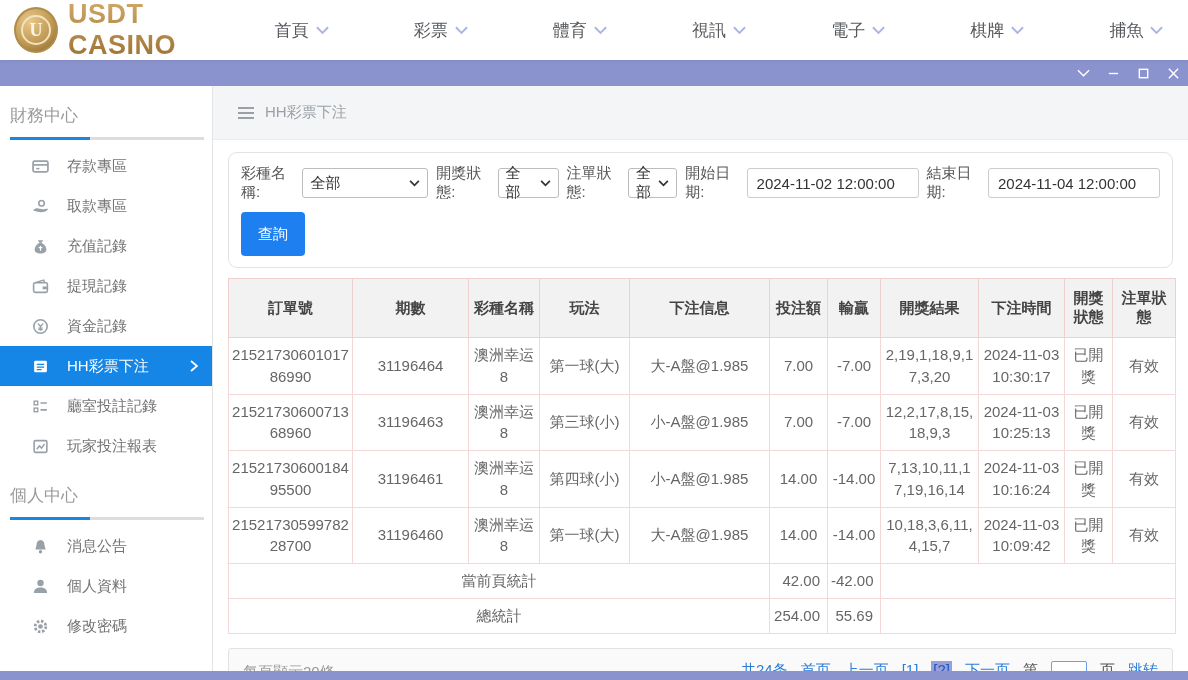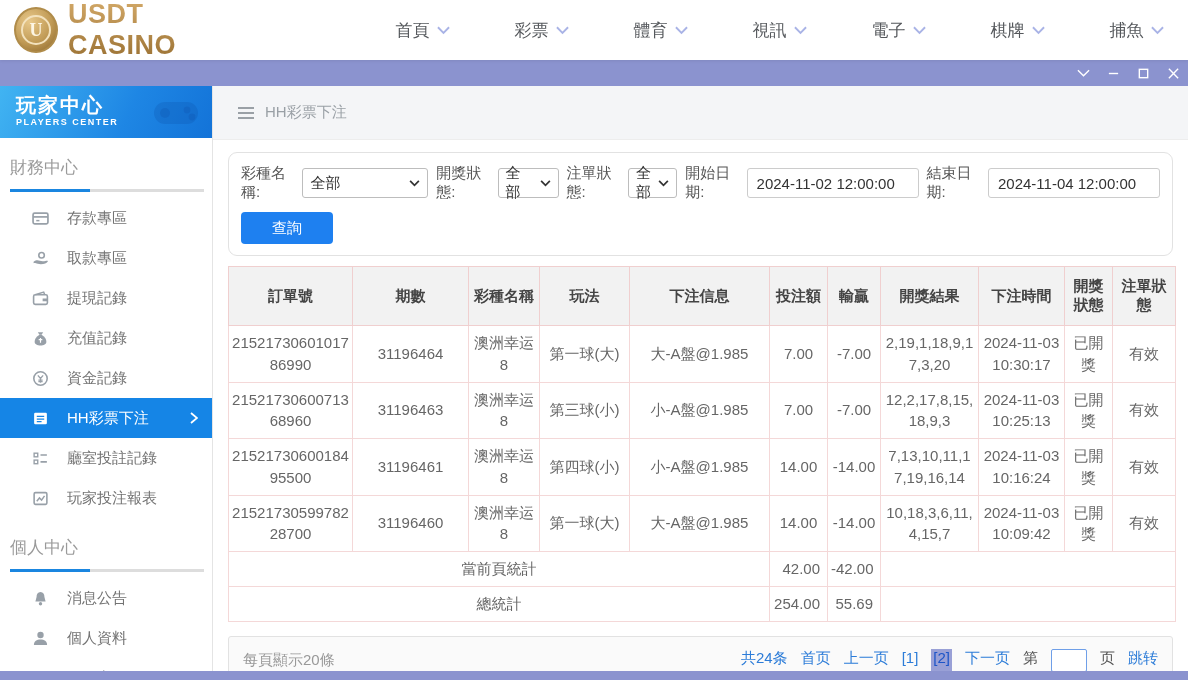--- a/index.html
+++ b/index.html
@@ -11,21 +11,21 @@
   .brand { display:flex; align-items:center; gap:10px; padding-left:14px; width:250px; }
   .logo-circle { width:46px; height:46px; border-radius:50%;
     background:radial-gradient(circle at 35% 30%, #e8c88a, #c09a55 55%, #8a6428);
     border:2px solid #b08c4a; display:flex; align-items:center; justify-content:center; }
   .logo-inner { width:30px; height:30px; border-radius:50%; border:2px solid #f3e2bd;
     display:flex; align-items:center; justify-content:center; color:#fdf6e4;
     font-weight:bold; font-size:18px; font-family:"Liberation Serif",serif; }
   .brand-name { font-size:27px; font-weight:800; letter-spacing:.5px; color:#b9854a;
     background:linear-gradient(180deg,#d3a968,#9a7133); -webkit-background-clip:text;
     background-clip:text; -webkit-text-fill-color:transparent; }
-  .topnav { display:flex; flex:1; justify-content:flex-end; gap:16px; }
+  .topnav { display:flex; flex:1; justify-content:space-between; gap:16px; }
   .topnav-item { display:flex; align-items:center; gap:7px; color:#55585c; font-size:17px;
     cursor:pointer; width:103px; justify-content:center; }
   .chev { width:13px; height:9px; }
 
   
   .titlebar { height:26px; background:#8b93cf; display:flex; align-items:center; justify-content:flex-end; gap:0; }
   .win-btn { width:30px; height:26px; display:flex; align-items:center; justify-content:center; color:#fff; cursor:pointer; }
   .win-btn svg { width:13px; height:13px; }
 
   
@@ -58,22 +58,22 @@
   .filter-row { display:flex; align-items:center; gap:8px; font-size:15px; color:#555; flex-wrap:nowrap; }
   .sel { border:1px solid #bdbdbd; border-radius:3px; height:30px; display:flex; align-items:center;
     justify-content:space-between; padding:0 7px; color:#333; background:#fff; cursor:pointer; font-size:15px; }
   .sel svg { width:11px; height:7px; margin-left:6px; flex-shrink:0; }
   .sel.w-lg { width:148px; }
   .sel.w-md { width:70px; }
   .sel.w-sm { width:56px; }
   .date-input { width:172px; height:30px; border:1px solid #ccc; border-radius:3px; padding:0 9px;
     font-size:15px; color:#333; font-family:"Liberation Sans",sans-serif; }
   .btn-row { margin-top:10px; }
-  .btn-primary { background:#1e80f0; color:#fff; border:none; border-radius:4px; height:32px;
-    padding:0 31px; font-size:15px; cursor:pointer; font-family:"Liberation Sans",sans-serif; }
+  .btn-primary { background:#1e80f0; color:#fff; border:none; border-radius:4px; height:44px;
+    padding:0 17px; font-size:15px; cursor:pointer; font-family:"Liberation Sans",sans-serif; }
 
   
   .bet-table { width:calc(100% - 30px); margin:8px 15px; border-collapse:collapse; table-layout:fixed; }
   .bet-table th { background:#f2f2f2; color:#444; font-size:15px; font-weight:bold;
     border:1px solid #f0cfcf; padding:10px 2px; }
   .bet-table td { color:#666; font-size:15px; text-align:center; border:1px solid #f4d8d8;
     padding:6px 3px; line-height:1.45; word-break:break-all; background:#fff; }
   .bet-table td.nowrap { word-break:normal; }
   .sum-label { text-align:center; }
   .sum-num { text-align:right !important; padding-right:7px !important; word-break:normal !important; }
@@ -167,30 +167,20 @@
   <div class="win-btn">
     <svg viewBox="0 0 14 14">
         <path d="M2 2 L12 12 M12 2 L2 12" stroke="#fff" stroke-width="1.5"></path>
       </svg>
   </div>
 </div>
 
 <div class="content">
 
   <div class="sidebar">
-    <div class="side-header">
-      <div class="side-title">玩家中心</div>
-      <div class="side-sub">PLAYERS CENTER</div>
-      <svg class="gamepad" width="52" height="36" viewBox="0 0 52 36">
-        <rect x="4" y="8" width="44" height="22" rx="11" fill="#0b4fa8" opacity=".45"></rect>
-        <circle cx="15" cy="19" r="5" fill="#0b4fa8" opacity=".6"></circle>
-        <circle cx="37" cy="16" r="3.4" fill="#0b4fa8" opacity=".6"></circle>
-        <circle cx="42" cy="23" r="3.4" fill="#0b4fa8" opacity=".6"></circle>
-      </svg>
-    </div>
 
     <div class="section-title">財務中心</div>
     <div class="section-rule"></div>
 
     <div class="menu-item">
       <svg class="mi" viewBox="0 0 16 16">
           <rect x="1" y="3" width="14" height="10" rx="1.5" fill="none" stroke="currentColor" stroke-width="1.6"></rect>
           <path d="M1 6.5 H15" stroke="currentColor" stroke-width="1.6"></path>
           <path d="M4 10 H7" stroke="currentColor" stroke-width="1.4"></path>
         </svg>
@@ -198,33 +188,33 @@
     </div>
     <div class="menu-item">
       <svg class="mi" viewBox="0 0 16 16">
           <circle cx="9" cy="5" r="2.6" fill="none" stroke="currentColor" stroke-width="1.5"></circle>
           <path d="M1.5 11 C5 8.5 7 10.5 10 10.5 C13 10.5 14.5 9.5 15 10.5 C14 13 9 13.8 5.5 13 C3.5 12.5 2.5 12 1.5 12.5 Z" fill="currentColor"></path>
         </svg>
       <span>取款專區</span>
     </div>
     <div class="menu-item">
       <svg class="mi" viewBox="0 0 16 16">
+          <path d="M5.5 2 H10.5 L9 4.5 H7 Z" fill="currentColor"></path>
+          <path d="M7 4.5 C3.5 6.5 2.5 9 2.5 11 C2.5 13.5 5 14.5 8 14.5 C11 14.5 13.5 13.5 13.5 11 C13.5 9 12.5 6.5 9 4.5 Z" fill="currentColor"></path>
+          <path d="M8 7.5 V12 M6.3 9 H9.7" stroke="#fff" stroke-width="1.1"></path>
+        </svg>
+      <span>充值記錄</span>
+    </div>
+    <div class="menu-item">
+      <svg class="mi" viewBox="0 0 16 16">
           <rect x="1.5" y="4.5" width="13" height="9" rx="1.5" fill="none" stroke="currentColor" stroke-width="1.5"></rect>
           <path d="M3 4.5 L11 2 L12 4.5" fill="none" stroke="currentColor" stroke-width="1.4"></path>
           <rect x="10" y="8" width="4.5" height="2.6" fill="currentColor"></rect>
         </svg>
       <span>提現記錄</span>
-    </div>
-    <div class="menu-item">
-      <svg class="mi" viewBox="0 0 16 16">
-          <path d="M5.5 2 H10.5 L9 4.5 H7 Z" fill="currentColor"></path>
-          <path d="M7 4.5 C3.5 6.5 2.5 9 2.5 11 C2.5 13.5 5 14.5 8 14.5 C11 14.5 13.5 13.5 13.5 11 C13.5 9 12.5 6.5 9 4.5 Z" fill="currentColor"></path>
-          <path d="M8 7.5 V12 M6.3 9 H9.7" stroke="#fff" stroke-width="1.1"></path>
-        </svg>
-      <span>充值記錄</span>
     </div>
     <div class="menu-item">
       <svg class="mi" viewBox="0 0 16 16">
           <circle cx="8" cy="8" r="6.3" fill="none" stroke="currentColor" stroke-width="1.5"></circle>
           <path d="M5.5 5 L8 8 L10.5 5 M8 8 V12 M6 9.5 H10 M6 11 H10" stroke="currentColor" stroke-width="1.2" fill="none"></path>
         </svg>
       <span>資金記錄</span>
     </div>
     <div class="menu-item active">
       <svg class="mi" viewBox="0 0 16 16">

